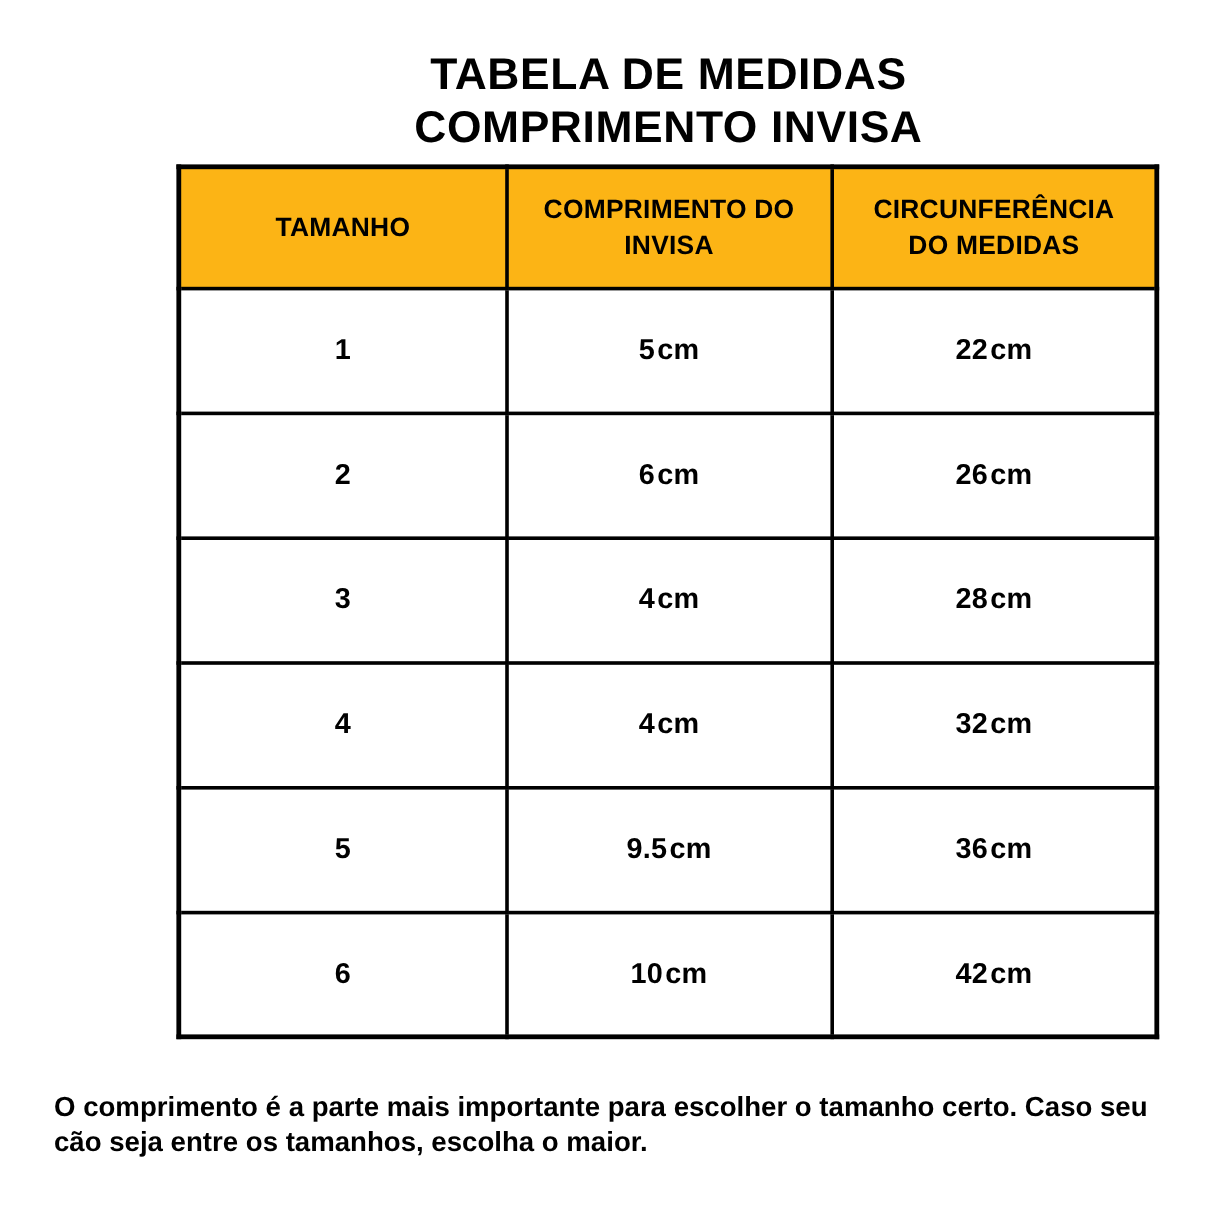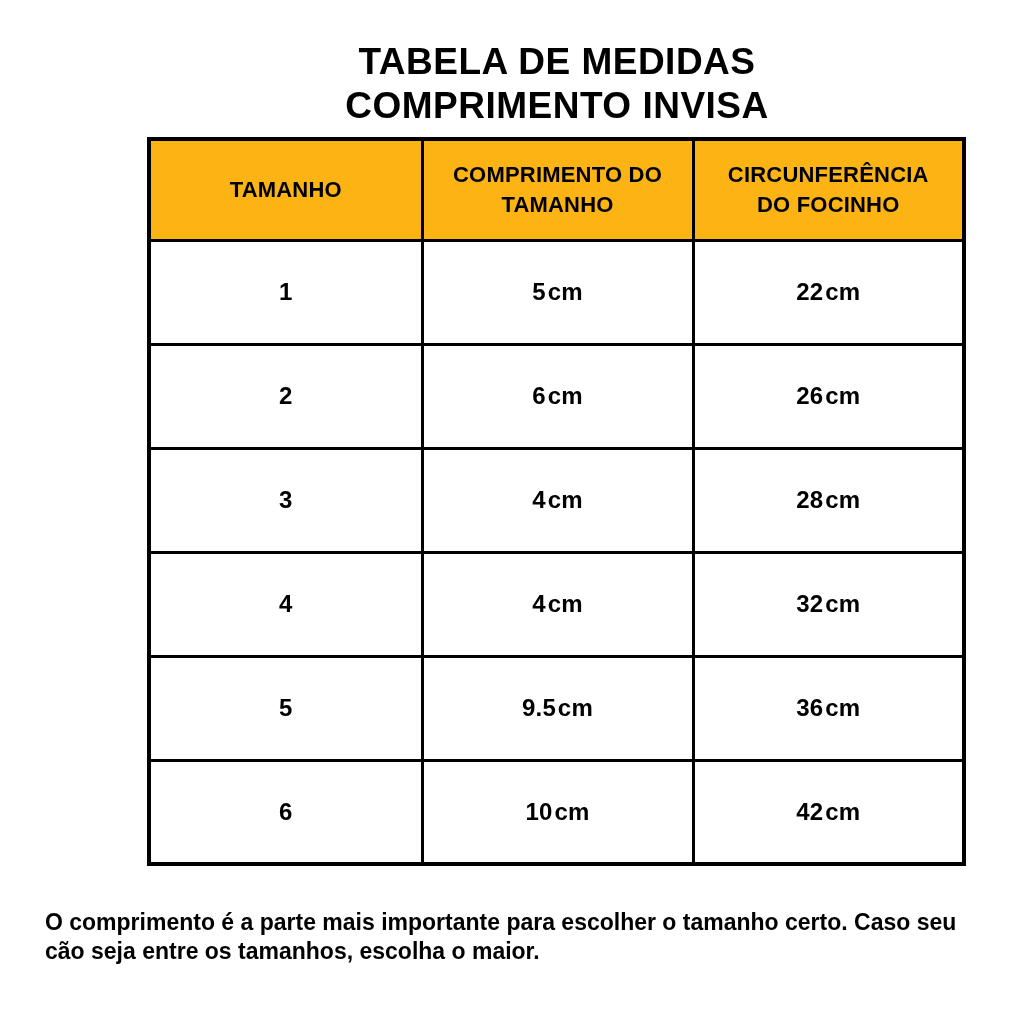--- a/index.html
+++ b/index.html
@@ -85,23 +85,23 @@
   <table class="size-table">
     <colgroup>
         <col class="c1">
         <col class="c2">
         <col class="c3">
       </colgroup>
     <thead>
       <tr>
         <th>TAMANHO</th>
         <th>COMPRIMENTO DO
-TAMANHO</th>
+INVISA</th>
         <th>CIRCUNFERÊNCIA
-DO FOCINHO</th>
+DO MEDIDAS</th>
       </tr>
     </thead>
     <tbody>
       <tr>
         <td>1</td>
         <td>5 cm</td>
         <td>22 cm</td>
       </tr>
       <tr>
         <td>2</td>

